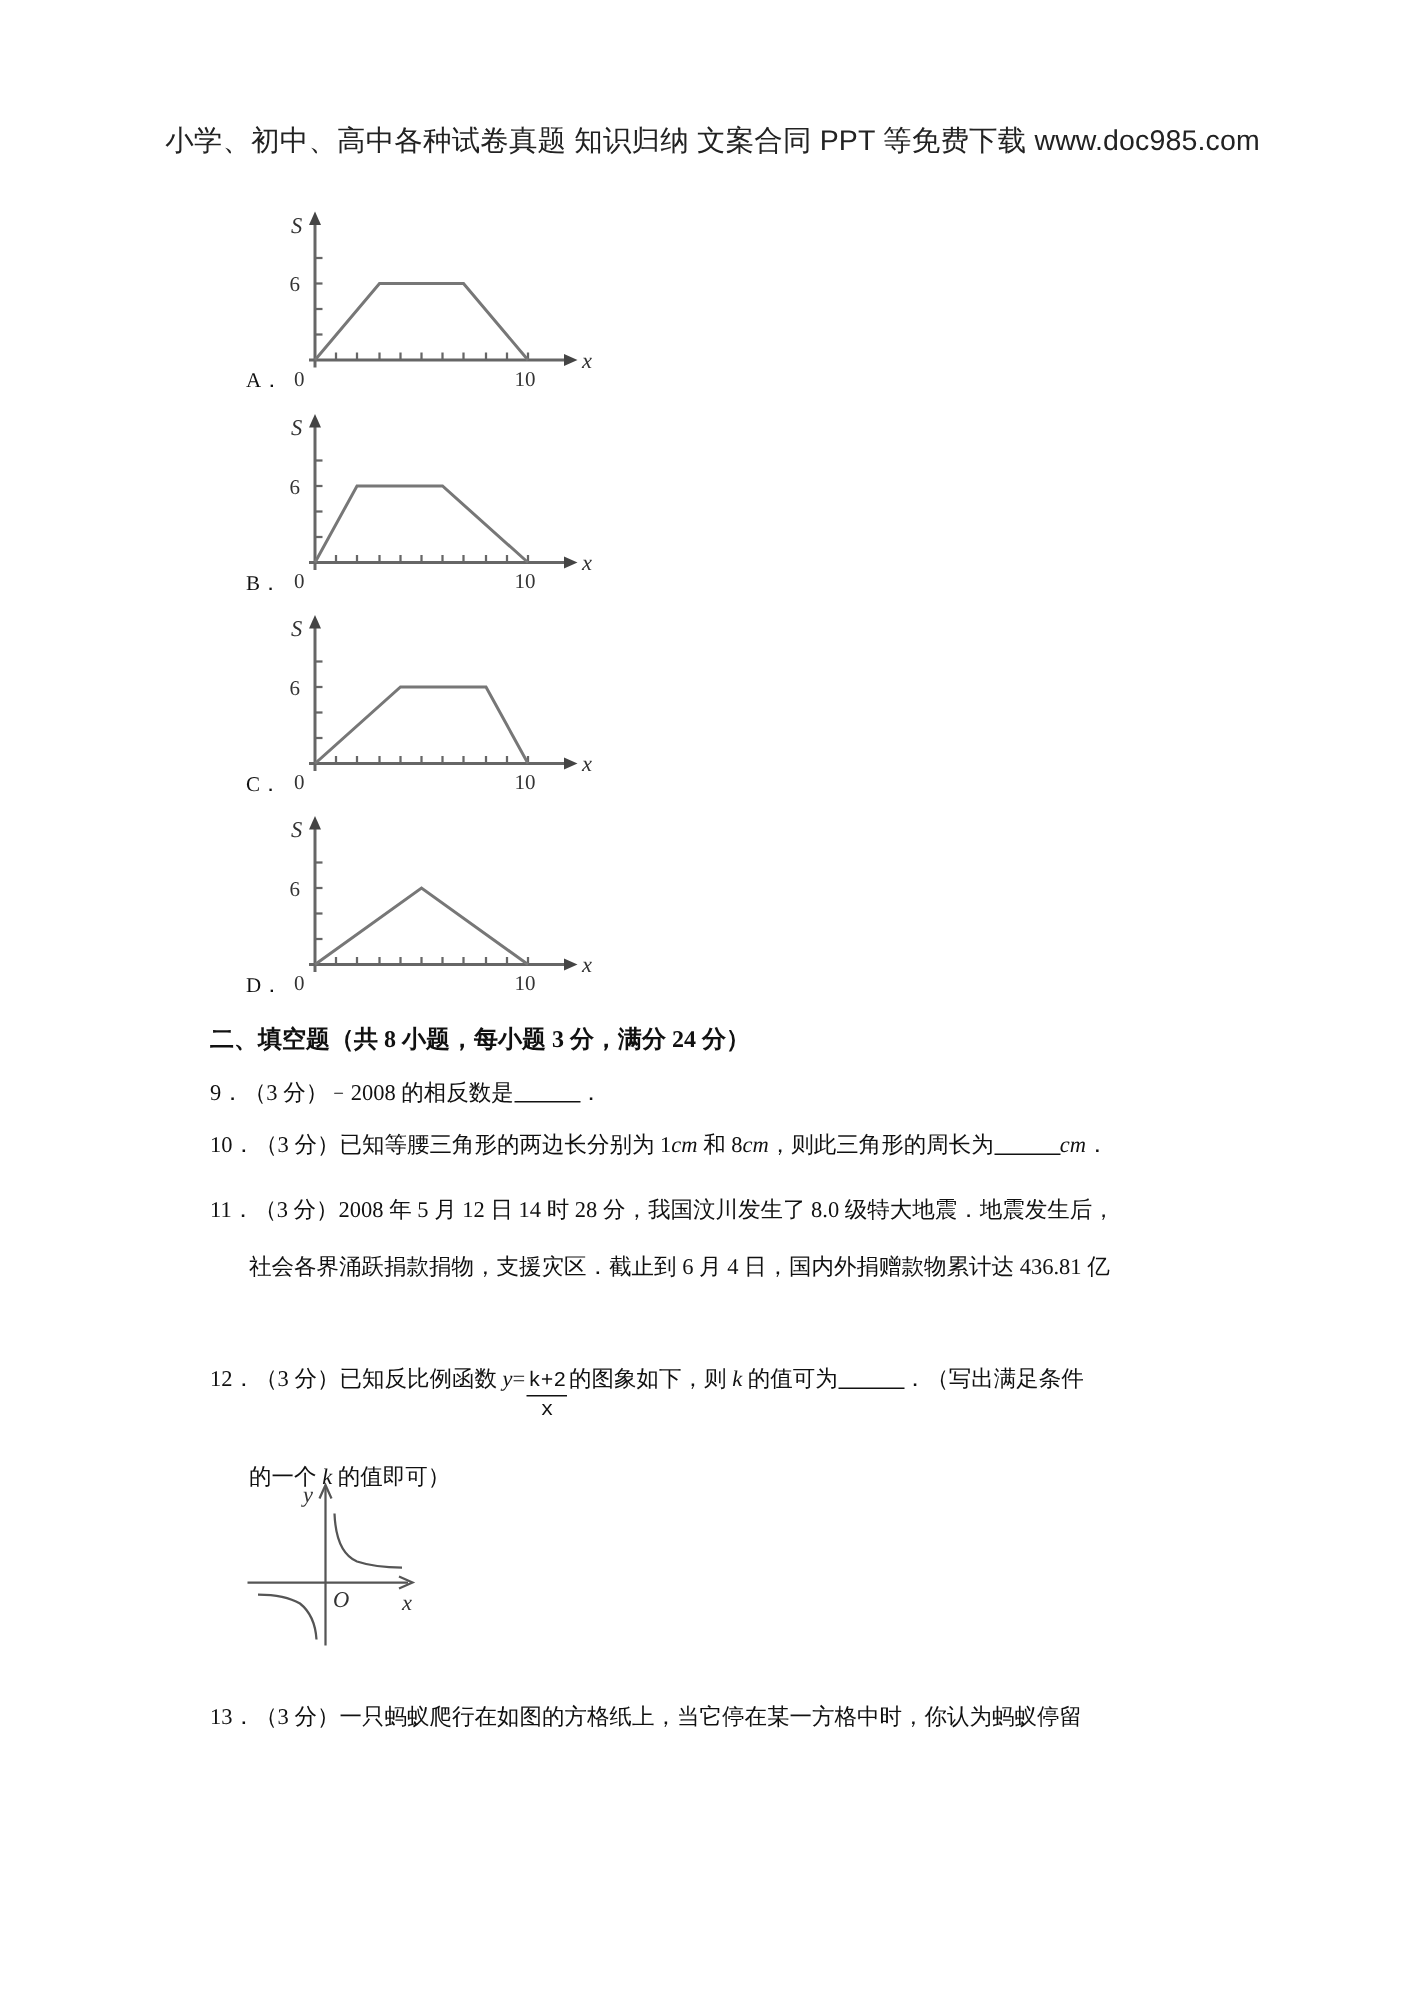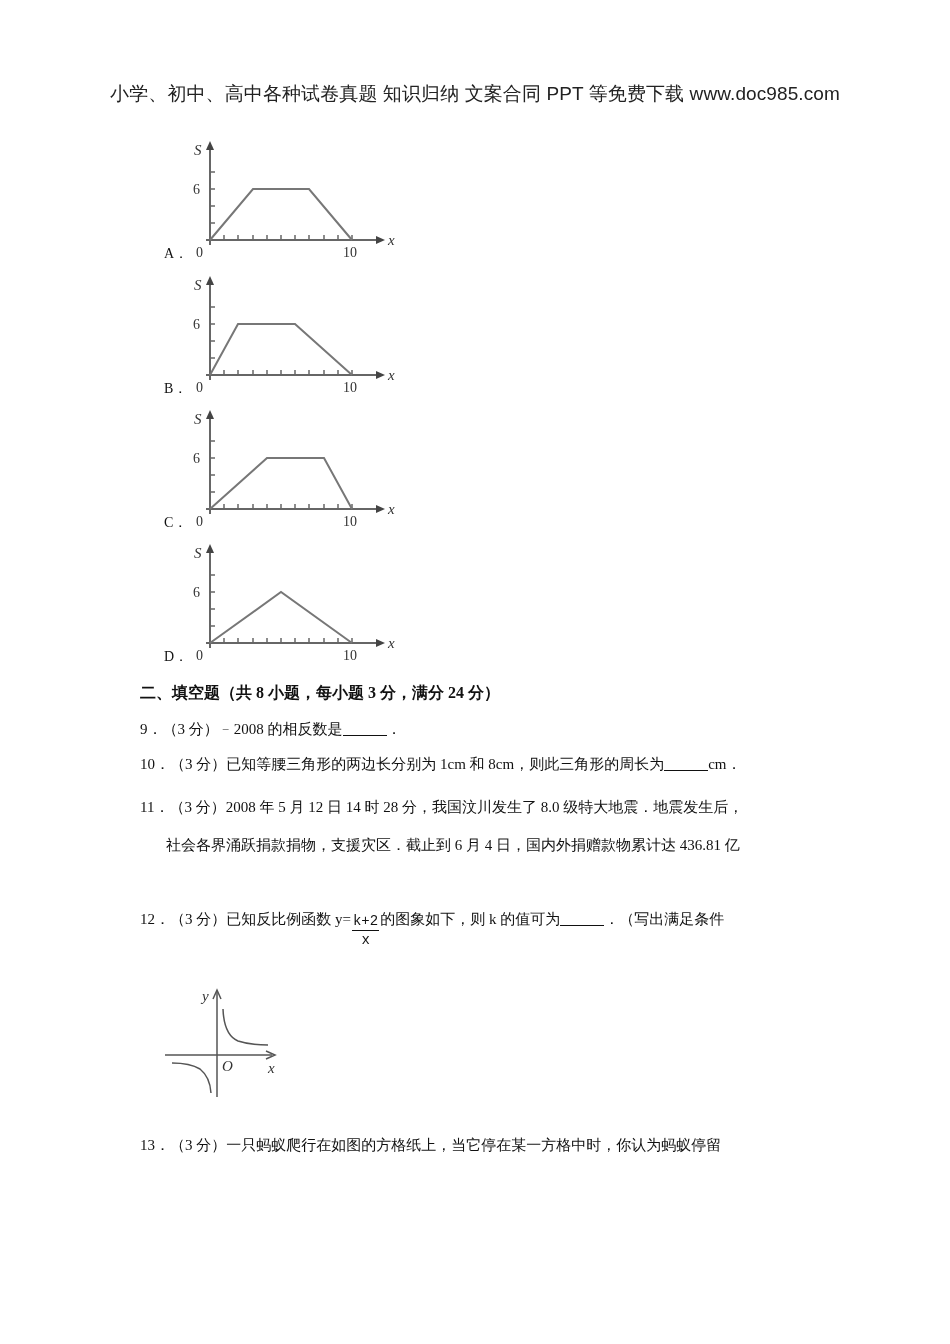--- a/index.html
+++ b/index.html
@@ -20,21 +20,21 @@
     .option svg { position: absolute; left: 24px; top: 0; overflow: visible; }
     .axis-text { font-family: "Liberation Serif", serif; font-size: 14px; fill: #333; }
     .axis-var { font-family: "Liberation Serif", serif; font-style: italic; font-size: 15px; fill: #333; }
 
     .section-title {
       position: absolute; left: 140px; top: 683px; font-size: 16px; font-weight: bold;
     }
     .q { position: absolute; left: 140px; font-size: 15px; line-height: 20px; white-space: nowrap; }
     .q .indent { padding-left: 26px; }
     .blank { display: inline-block; width: 44px; border-bottom: 1px solid #111; height: 14px; vertical-align: -2px; }
-    .it { }
+    .it { font-style: italic; }
     .frac {
       display: inline-flex; flex-direction: column; align-items: center; vertical-align: middle;
       font-family: Liberation Mono, monospace; font-size: 14px; margin: 0 1px; position: relative; top: 10px;
     }
     .frac .num { border-bottom: 1.5px solid #111; padding: 0 1px; line-height: 18px; }
     .frac .den { line-height: 18px; }
     .hyper { position: absolute; left: 160px; top: 985px; }
   </style>
 </head>
 <body>
@@ -192,20 +192,21 @@
   <div class="indent">社会各界涌跃捐款捐物，支援灾区．截止到 6 月 4 日，国内外捐赠款物累计达 436.81 亿</div>
 </div>
 
 <div class="q" style="top:902px;">
   <div>
     <span>12．</span><span>（3 分）</span><span>已知反比例函数 </span><span class="it">y</span><span>=</span><span class="frac">
         <span class="num">k+2</span>
         <span class="den">x</span>
       </span><span>的图象如下，则 </span><span class="it">k</span><span> 的值可为</span><span class="blank"></span><span>．（写出满足条件</span>
   </div>
+  <div class="indent" style="margin-top:36px;"><span>的一个 </span><span class="it">k</span><span> 的值即可）</span></div>
 </div>
 
 <svg class="hyper" width="130" height="115" viewBox="0 0 130 115">
   <line x1="5" y1="70" x2="112" y2="70" stroke="#555" stroke-width="1.5"></line>
   <path d="M106,66 L115,70 L106,74" fill="none" stroke="#555" stroke-width="1.5"></path>
   <line x1="57" y1="112" x2="57" y2="6" stroke="#555" stroke-width="1.5"></line>
   <path d="M53,14 L57,5 L61,14" fill="none" stroke="#555" stroke-width="1.5"></path>
   <path d="M63,24 Q64,50 78,56 Q90,60 108,60" fill="none" stroke="#555" stroke-width="1.5"></path>
   <path d="M12,78 Q30,78 40,84 Q50,92 51,108" fill="none" stroke="#555" stroke-width="1.5"></path>
   <text class="axis-var" x="42" y="16">y</text>

